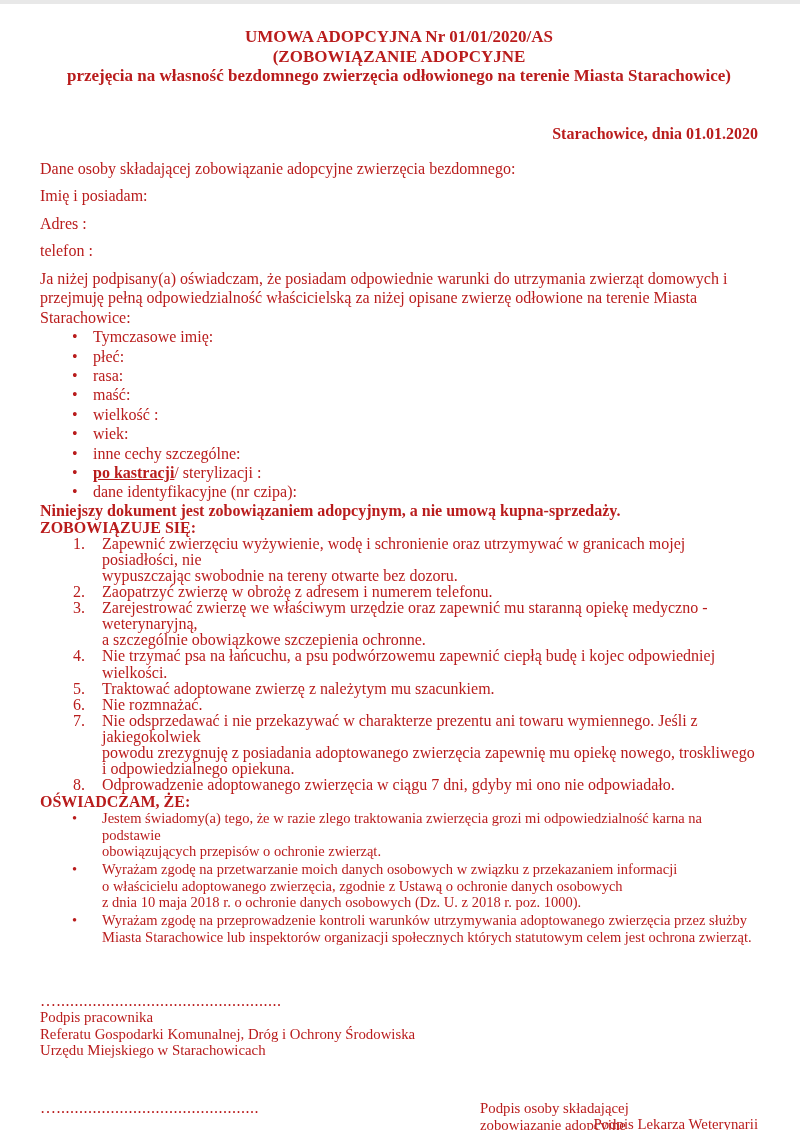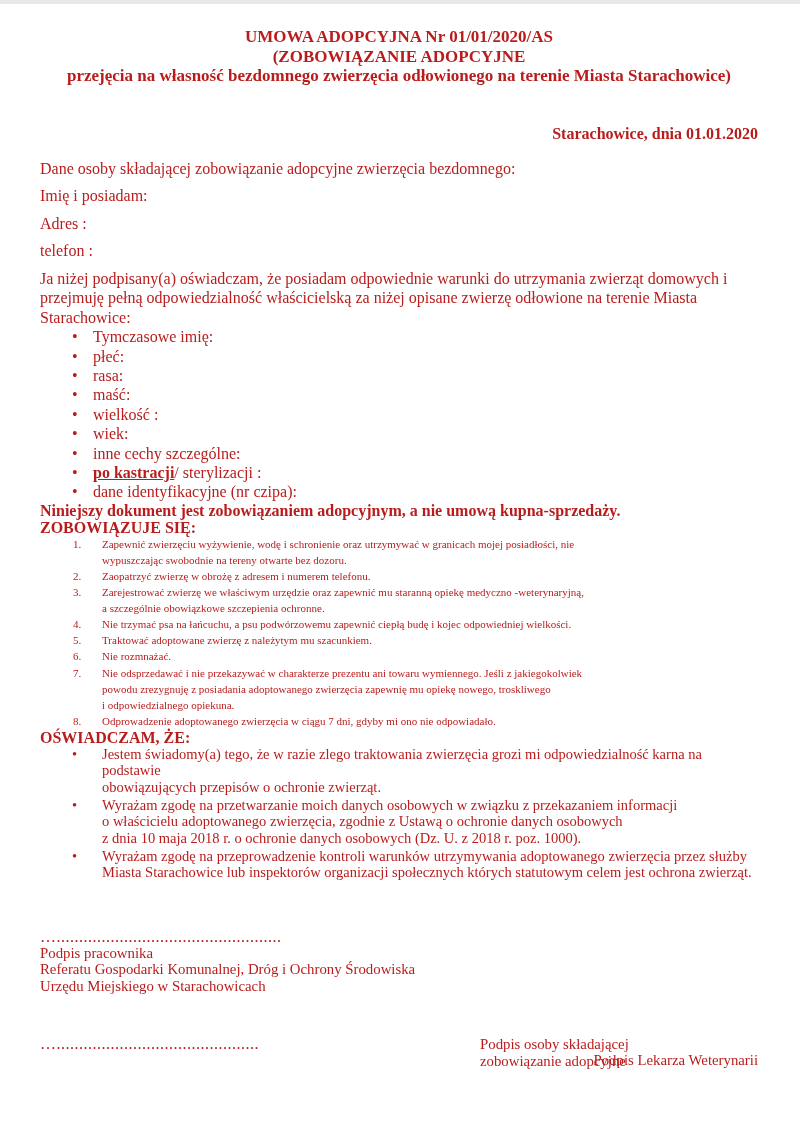--- a/index.html
+++ b/index.html
@@ -20,21 +20,21 @@
   .date-line { text-align:right; font-weight:bold; line-height:20px; margin-top:38px; }
   .fields { margin-top:15px; }
   .fields p { margin:0 0 8px 0; line-height:19.6px; }
   .declaration { margin:0; line-height:19.4px; white-space:pre-line; }
   ul.animal-list { list-style:none; margin:0; padding:0; }
   ul.animal-list li { position:relative; padding-left:53px; line-height:19.4px; }
   ul.animal-list li::before { content:"•"; position:absolute; left:32px; top:0; }
   .bu { font-weight:bold; text-decoration:underline; }
   .notice { font-weight:bold; line-height:17px; margin:0; }
   .sec-heading { font-weight:bold; line-height:17px; margin:0; }
-  ol.obligations { list-style:none; counter-reset:obl; margin:0; padding:0; font-size:11px; }
+  ol.obligations { list-style:none; counter-reset:obl; margin:0; padding:0; font-size:16px; }
   ol.obligations li { position:relative; padding-left:62px; line-height:16.1px; white-space:pre-line; counter-increment:obl; }
   ol.obligations li::before { content:counter(obl) "."; position:absolute; left:33px; top:0; }
   ul.statements { list-style:none; margin:0; padding:0; font-size:14.5px; }
   ul.statements li { position:relative; padding-left:62px; line-height:16.5px; white-space:pre-line; margin-bottom:1.5px; }
   ul.statements li::before { content:"•"; position:absolute; left:32px; top:0; }
   .sig1 { margin-top:48px; font-size:14.8px; }
   .sig1 div { line-height:16.4px; }
   .sig1 .dots { font-size:16px; line-height:16px; letter-spacing:0.5px; }
   .sig-row { position:relative; margin-top:42px; font-size:14.8px; }
   .sig-row .dots { font-size:16px; line-height:16px; letter-spacing:0.5px; }

